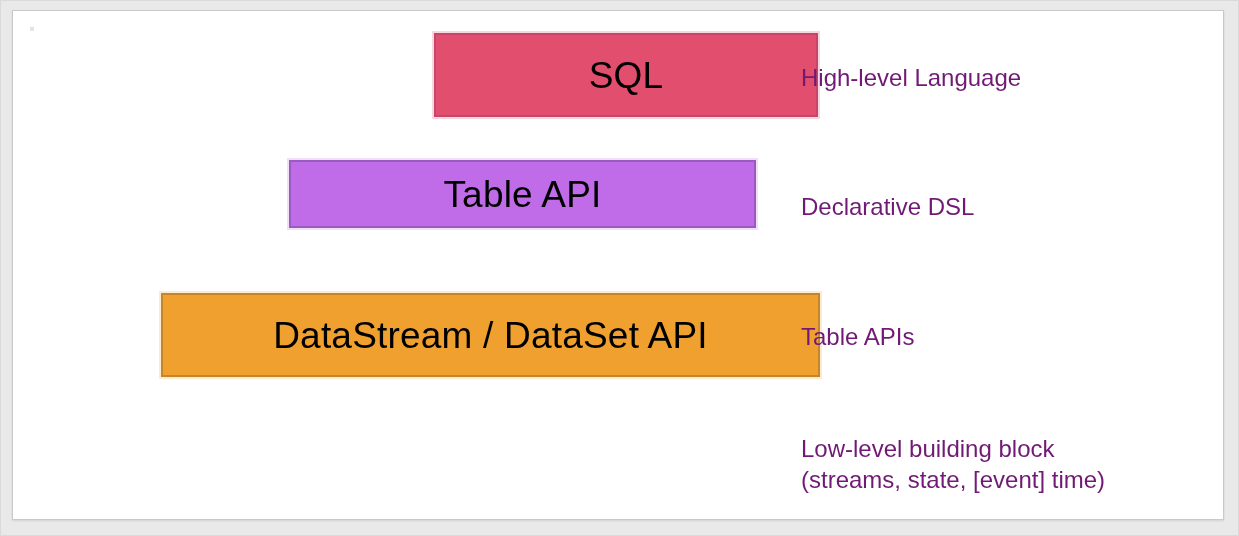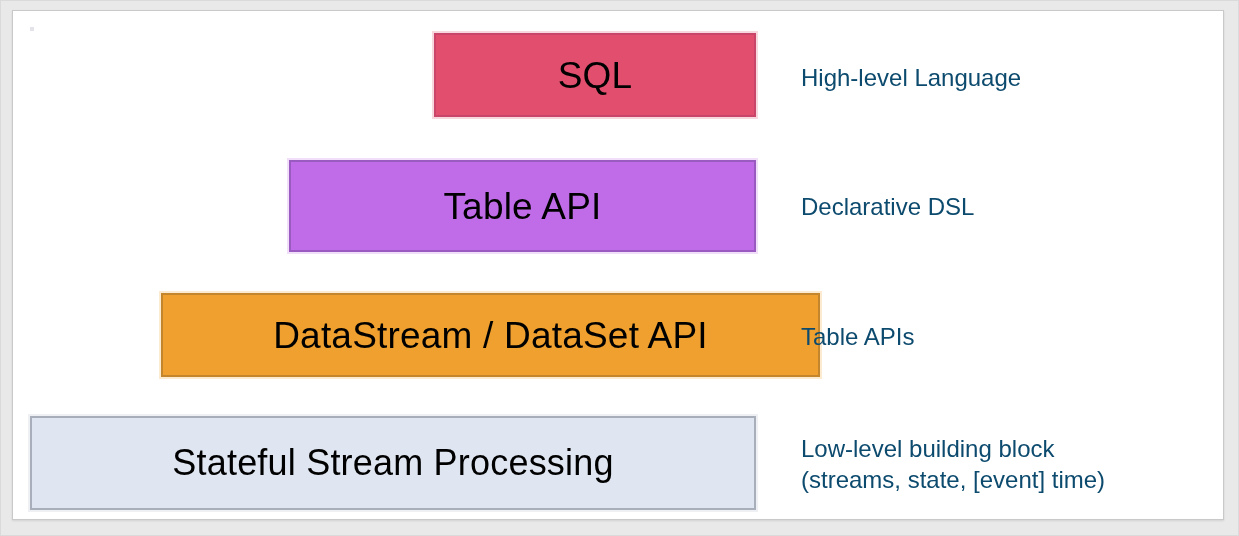--- a/index.html
+++ b/index.html
@@ -60,32 +60,32 @@
     letter-spacing: 0.2px;
     white-space: nowrap;
   }
   .layer-label {
     line-height: 1;
   }
 
   #box-sql {
     left: 421px;
     top:  22px;
-    width: 322px;
+    width: 384px;
     height: 84px;
     background: #e14e6e;
     border: 2px solid #c9456a;
     box-shadow: 0 0 0 2px rgba(225,78,110,0.22);
     font-size: 37px;
   }
   #box-table-api {
     left: 276px;
     top:  149px;
     width: 467px;
-    height: 92px;
+    height: 68px;
     background: #c06ce8;
     border: 2px solid #9a5bc0;
     box-shadow: 0 0 0 2px rgba(192,108,232,0.22);
     font-size: 37px;
   }
   #box-datastream {
     left: 148px;
     top:  282px;
     width: 659px;
     height: 84px;
@@ -101,21 +101,21 @@
     height: 94px;
     background: #dfe6f1;
     border: 2px solid #a9aebb;
     box-shadow: 0 0 0 2px rgba(169,174,187,0.18);
     font-size: 36px;
   }
 
   
   .annotation {
     position: absolute;
-    color: #0c4a6e;
+    color: #701a75;
     font-size: 24px;
     line-height: 1.28;
     white-space: pre-line;
   }
   #ann-sql        { left: 788px; top: 52px;  }
   #ann-table-api  { left: 788px; top: 181px; }
   #ann-datastream { left: 788px; top: 311px; }
   #ann-stateful   { left: 788px; top: 423px; }
 </style>
 </head>
@@ -134,20 +134,17 @@
     <div class="layer-box" id="box-table-api">
       <span class="layer-label">Table API</span>
     </div>
     <div class="annotation" id="ann-table-api">Declarative DSL</div>
 
     <div class="layer-box" id="box-datastream">
       <span class="layer-label">DataStream / DataSet API</span>
     </div>
     <div class="annotation" id="ann-datastream">Table APIs</div>
 
-    <div class="layer-box" id="box-stateful">
-      <span class="layer-label">Stateful Stream Processing</span>
-    </div>
     <div class="annotation" id="ann-stateful">Low-level building block
 (streams, state, [event] time)</div>
 
   </div>
 </div>
 
 </body></html>

